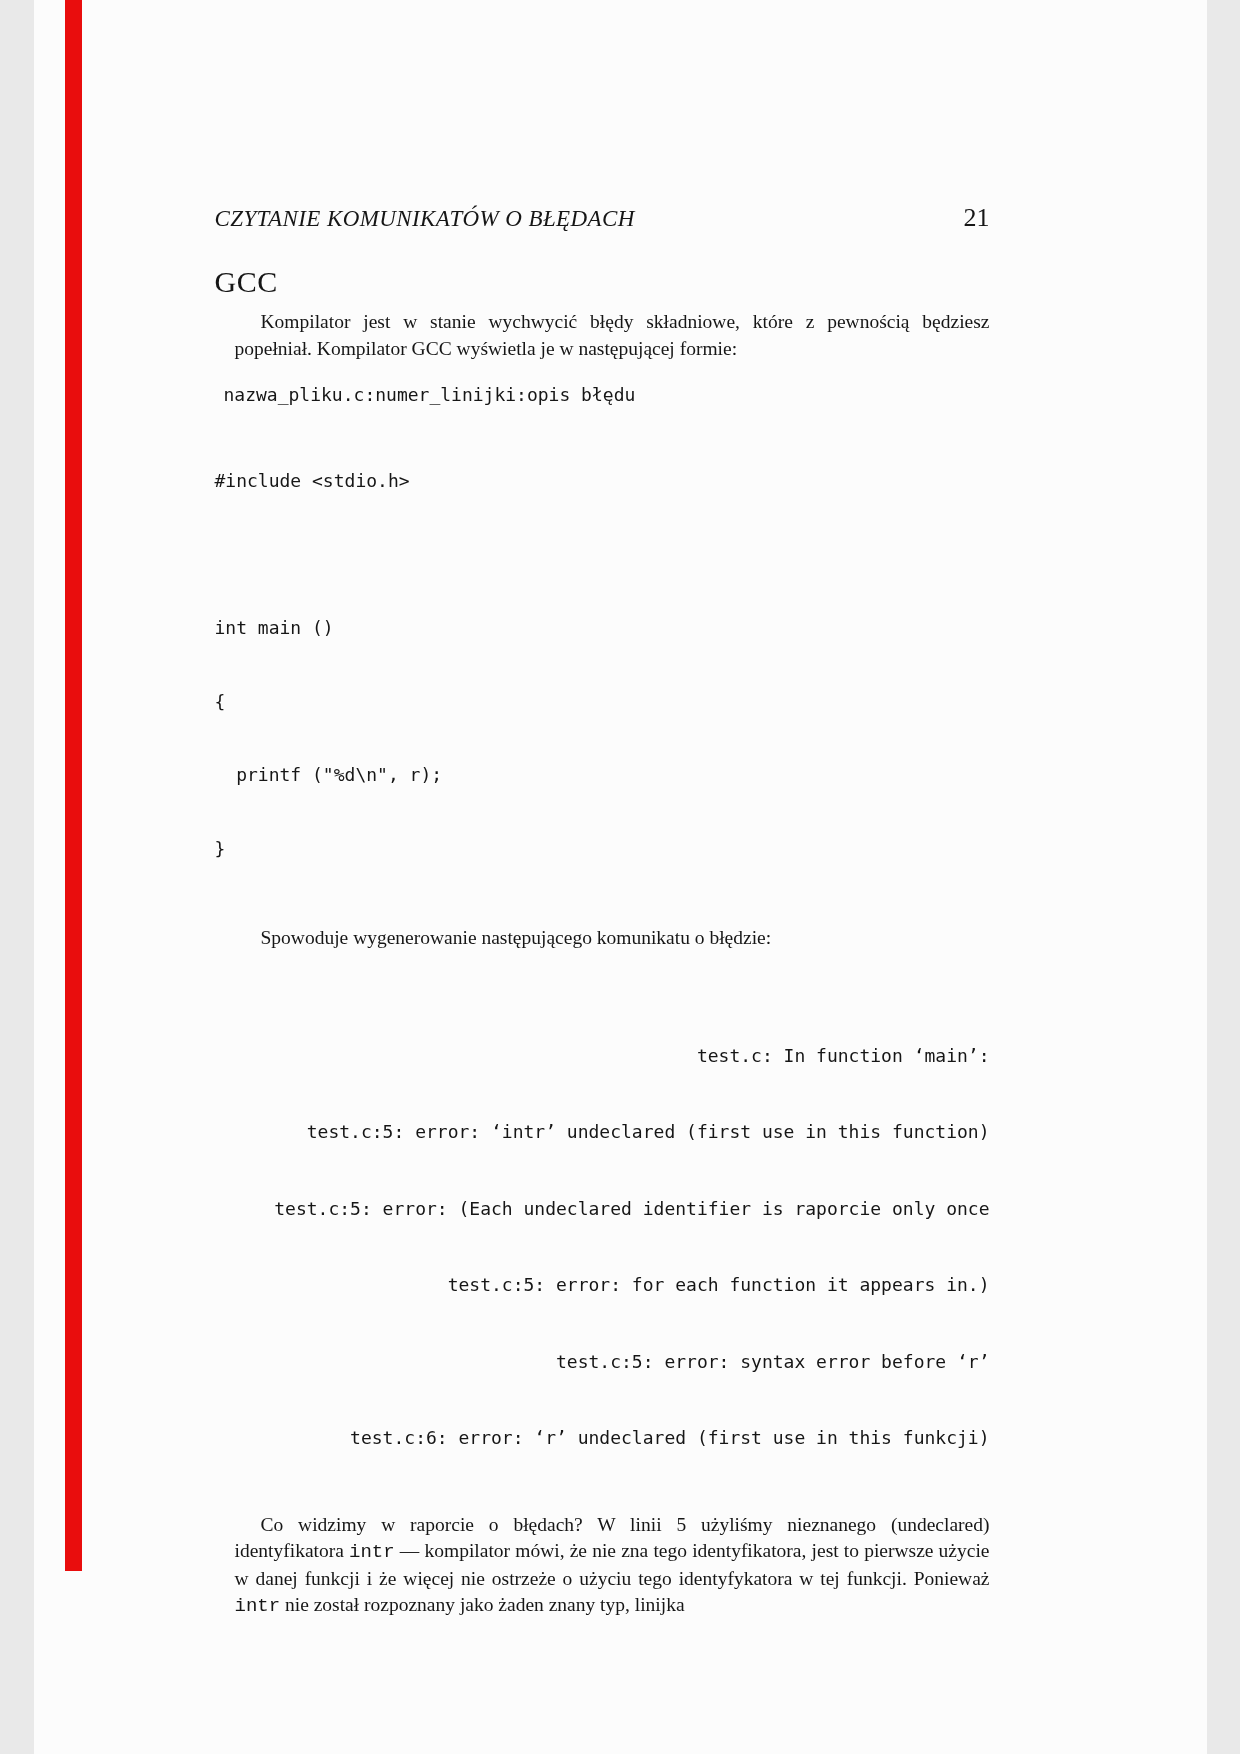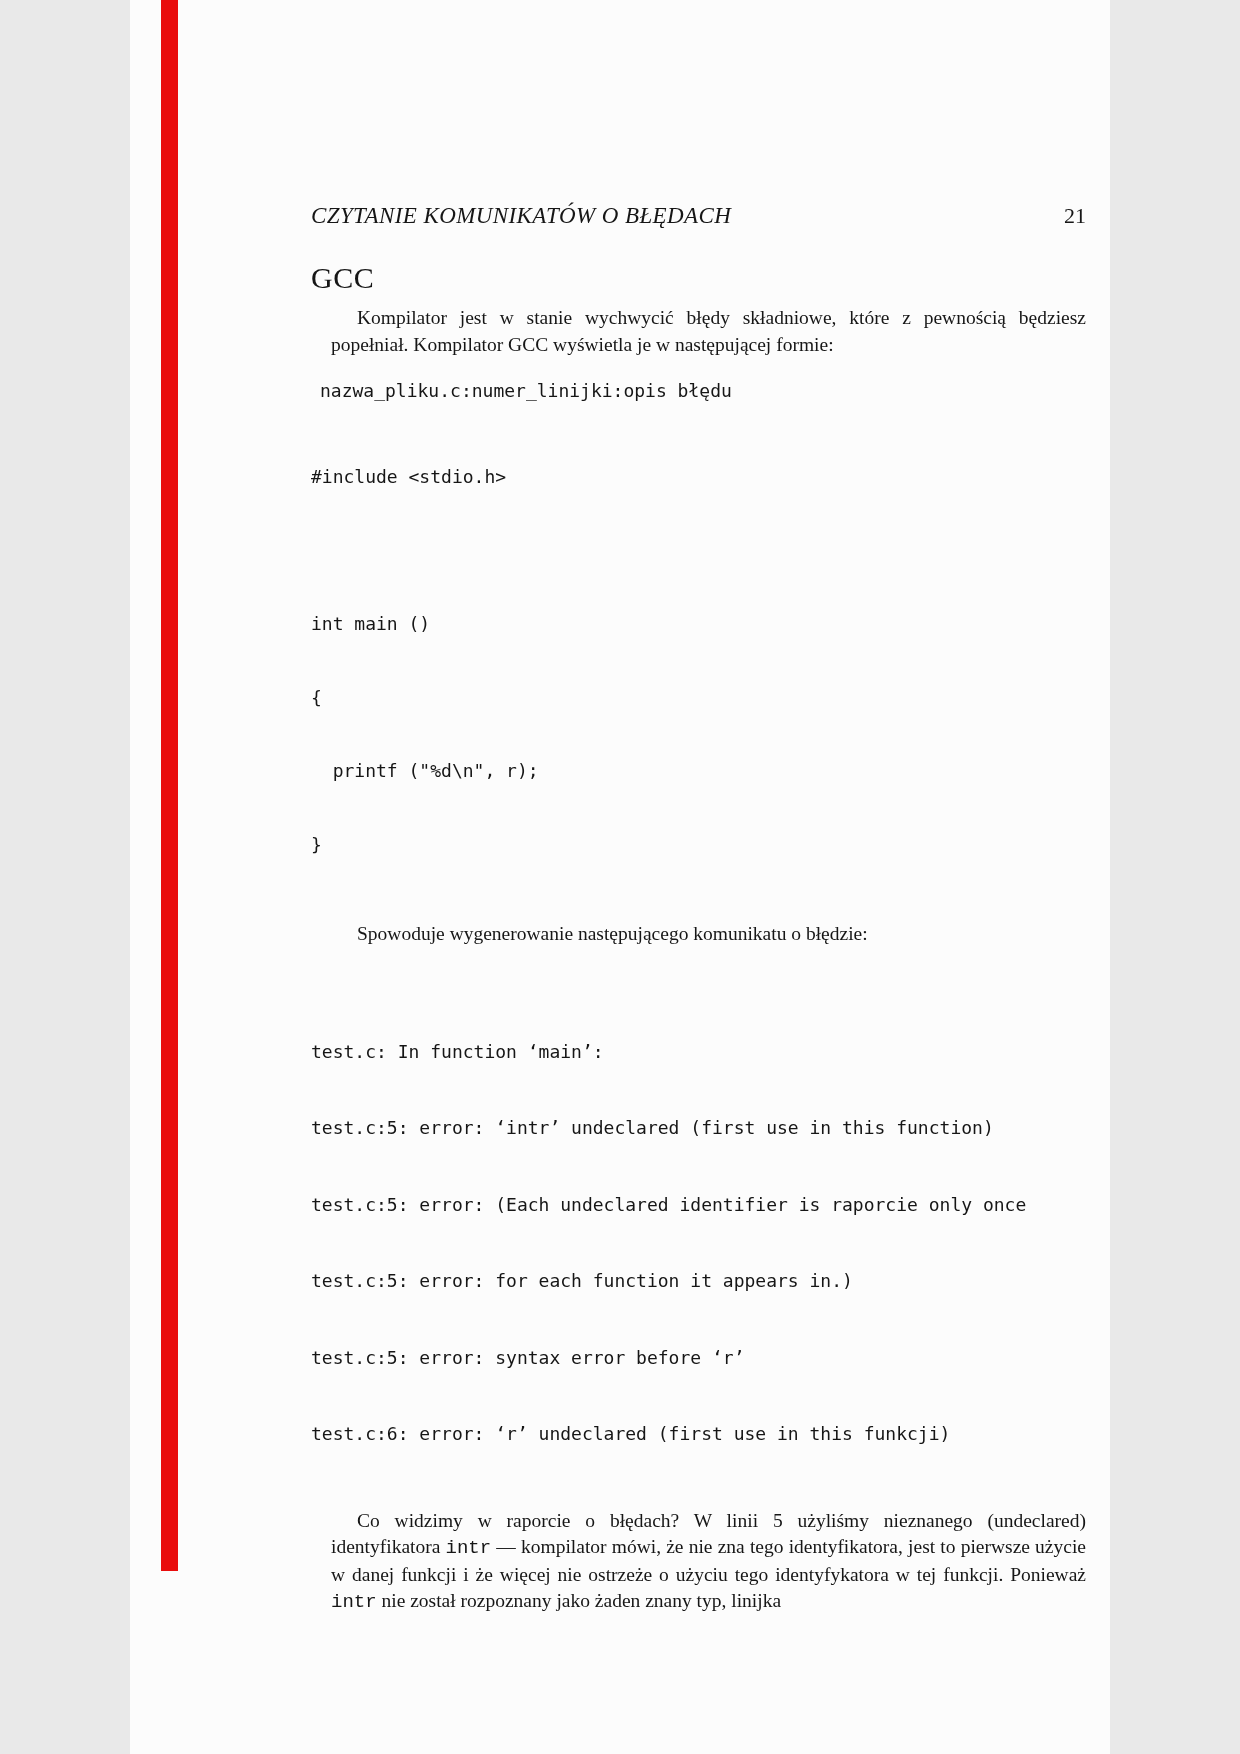--- a/index.html
+++ b/index.html
@@ -1,19 +1,19 @@
 <!DOCTYPE html>
 <html lang="pl"><head>
 <meta charset="utf-8">
 <style>
   * { margin:0; padding:0; box-sizing:border-box; }
   html,body { background:#e9e9e9; }
   .page {
     position:relative;
-    width:980px;
+    width:1173px;
     height:1754px;
     margin:0 auto;
     background:#fcfcfc;
     overflow:hidden;
     color:#161616;
     font-family:"Liberation Serif", serif;
   }
   .margin-bar {
     position:absolute;
     left:31px;
@@ -33,21 +33,21 @@
     justify-content:space-between;
     align-items:baseline;
   }
   .running-title {
     font-style:italic;
     font-size:23px;
     letter-spacing:0.4px;
     white-space:nowrap;
   }
   .page-number {
-    font-size:22px;
+    font-size:26px;
   }
   .gcc {
     margin-top:29px;
     font-size:30px;
     line-height:40px;
     font-weight:400;
     letter-spacing:0.5px;
   }
   .para {
     font-size:19.5px;
@@ -72,21 +72,21 @@
   }
   .code-src {
     margin-top:13px;
     line-height:24.5px;
   }
   .code-err {
     margin-top:40px;
     line-height:25.5px;
   }
   .code-line { min-height:24.5px; }
-  .code-err .code-line { min-height:25.5px; }
+  .code-err .code-line { min-height:25.5px;text-align:right; }
   .tt {
     font-family:Liberation Mono, monospace;
     font-size:19px;
   }
 </style>
 </head>
 <body>
 
 <div class="page">
   <div class="margin-bar" style="background: rgb(233, 13, 13);"></div>

